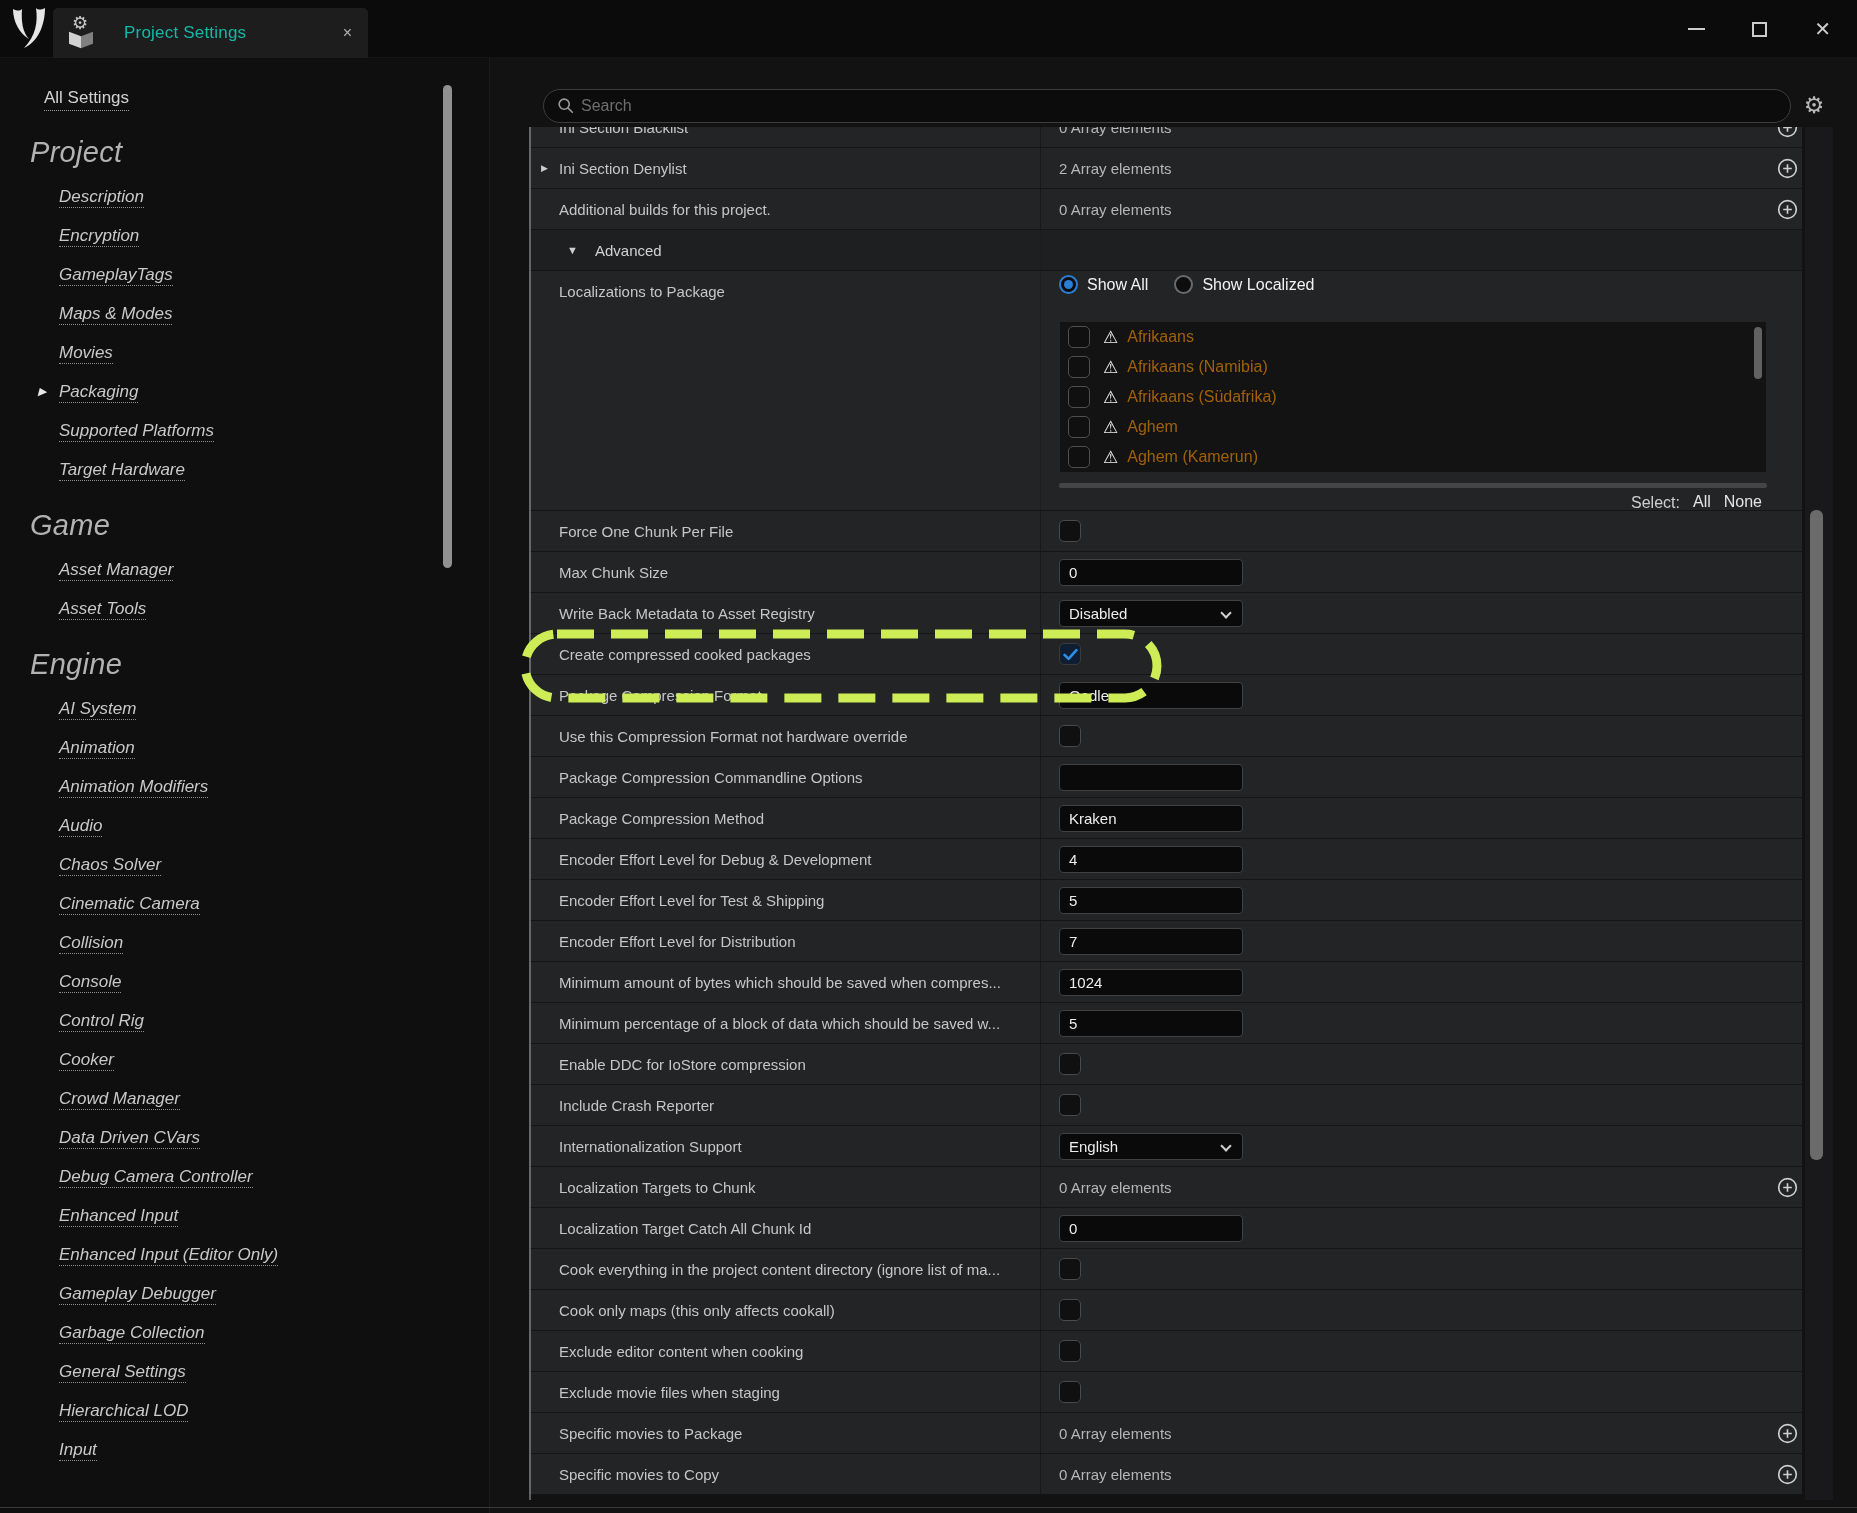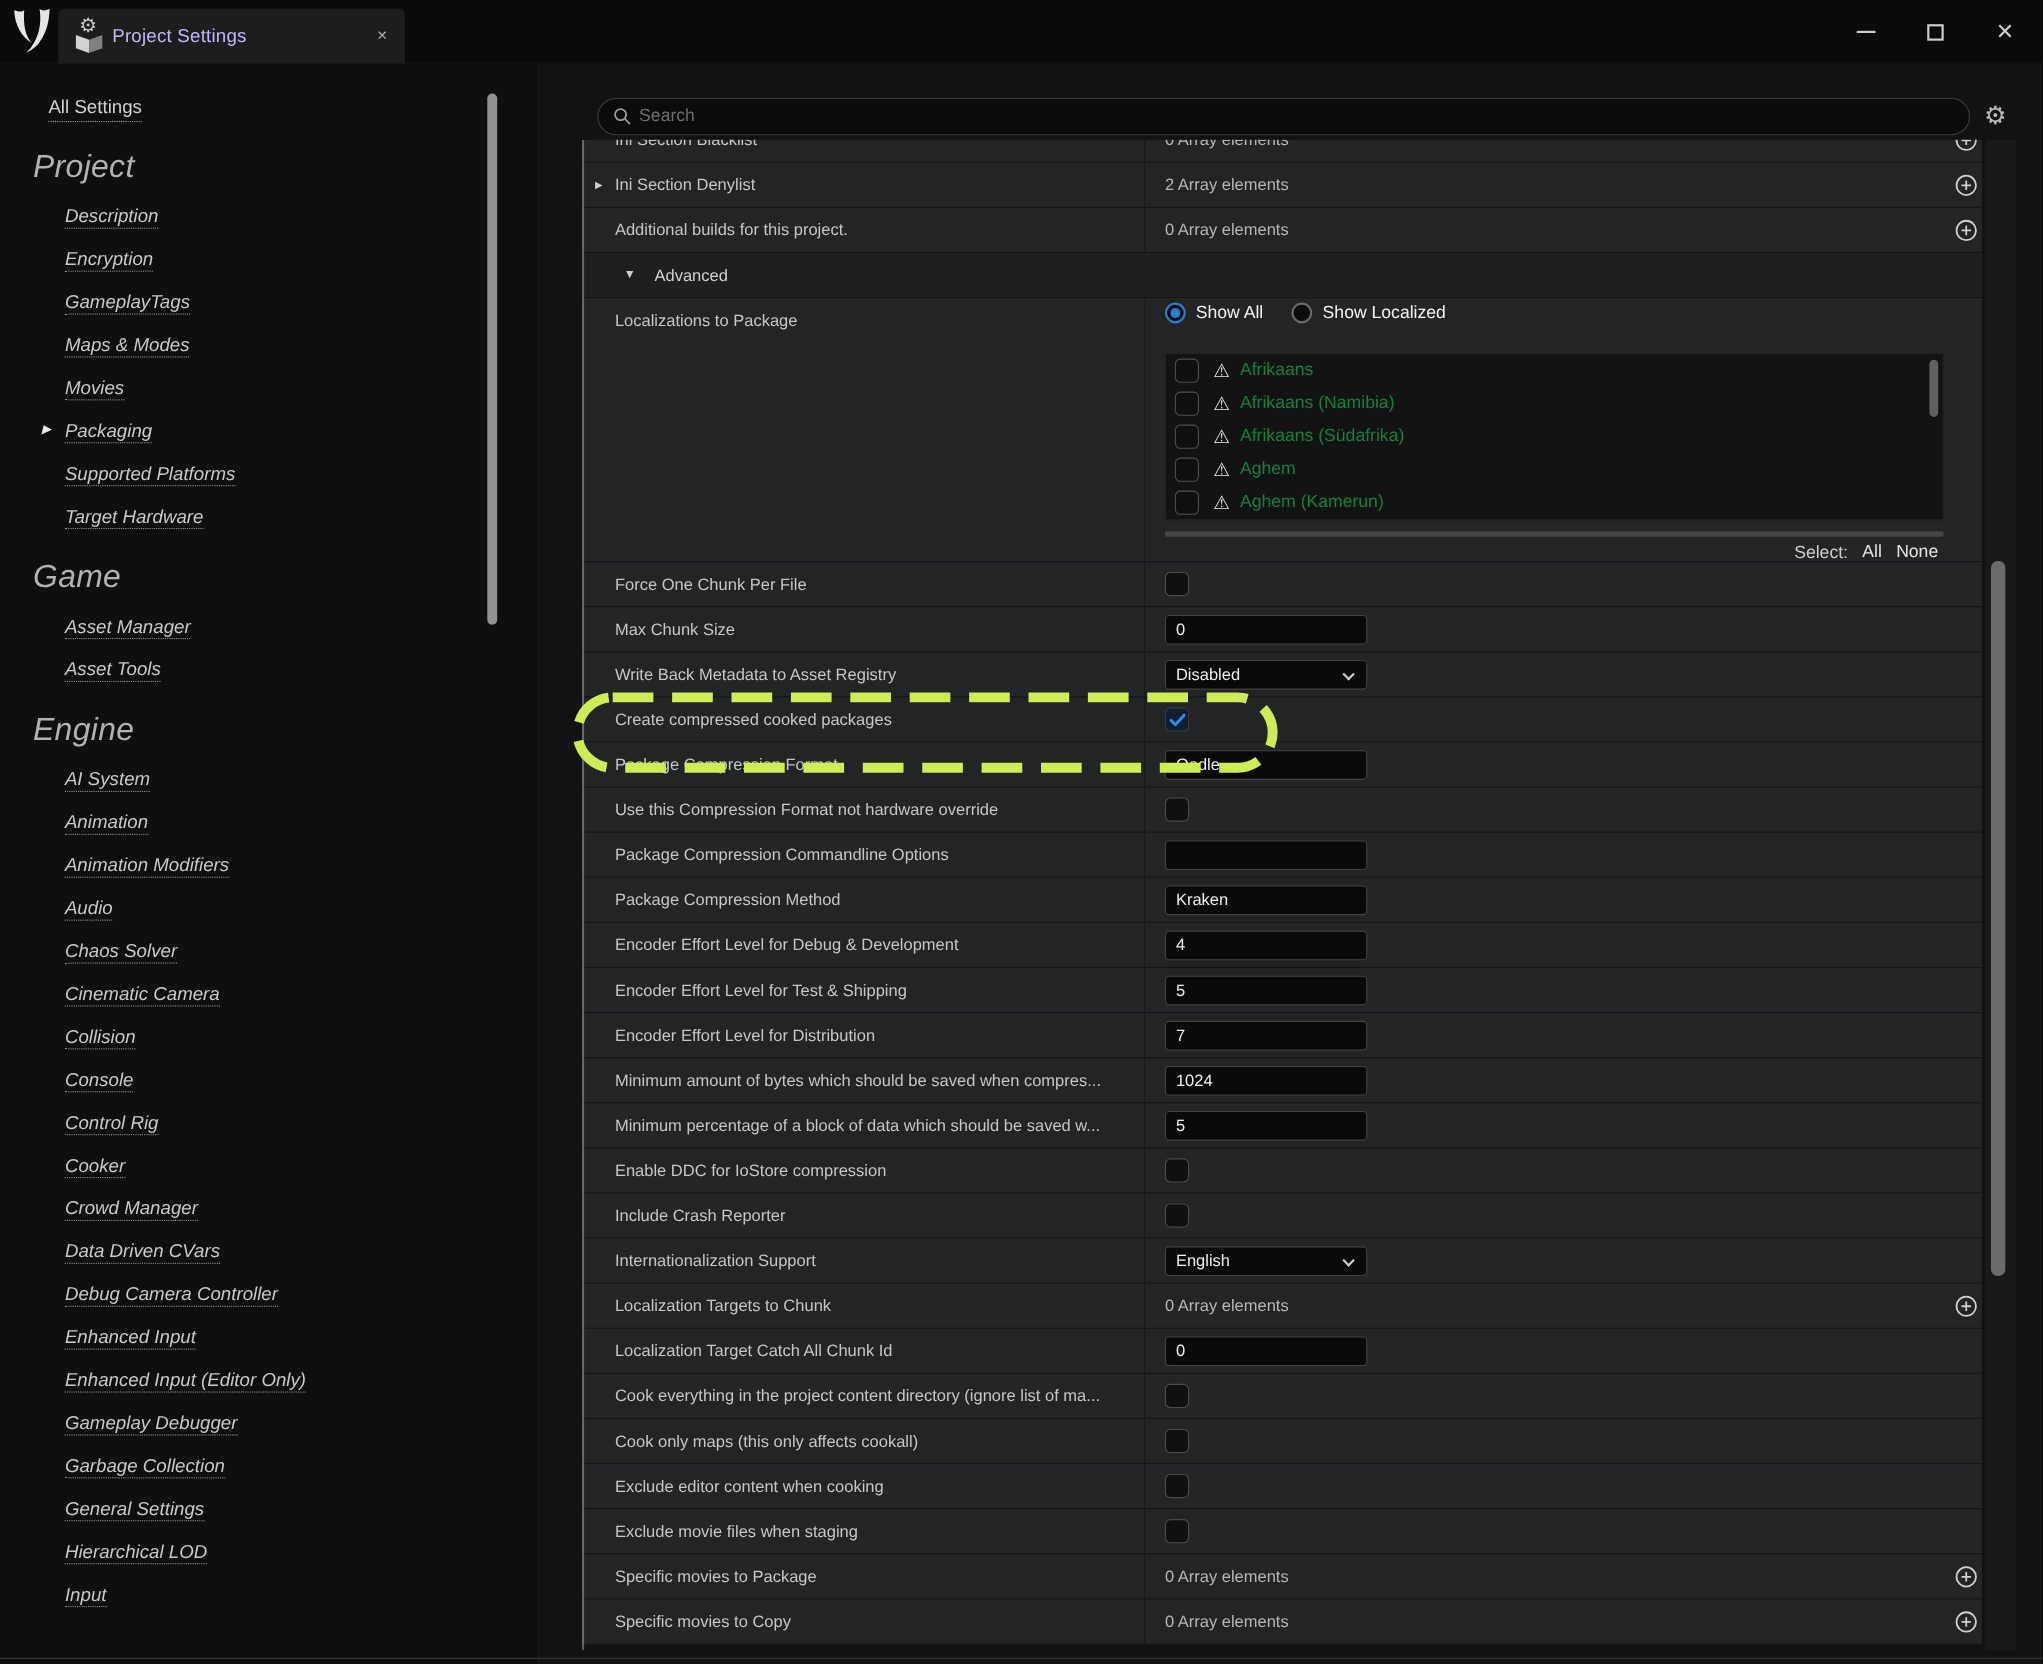--- a/index.html
+++ b/index.html
@@ -8,21 +8,21 @@
   .stage { position:relative; width:1857px; height:1513px; background:#0a0a0b; overflow:hidden; }
 
   
   .titlebar { position:absolute; left:0; top:0; width:1857px; height:58px; background:#0b0b0c; border-bottom:1px solid #151515; }
   .ue-logo { position:absolute; left:8px; top:7px; width:42px; height:44px; }
   .tab { position:absolute; left:53px; top:8px; width:315px; height:50px; background:#1d1d1e; border-radius:5px 5px 0 0; display:flex; align-items:center; }
   .tab-icon { position:relative; width:30px; height:32px; margin-left:14px; }
   .tab-icon .gear { position:absolute; top:-5px; left:5px; font-size:18px; color:#c5c5c5; }
   .tab-icon .boxl { position:absolute; bottom:3px; left:2px; width:12px; height:12px; background:#d2d2d2; transform:skewY(20deg); }
   .tab-icon .boxr { position:absolute; bottom:3px; left:14px; width:12px; height:12px; background:#808080; transform:skewY(-20deg); }
-  .tab-title { color:#c4b5fd; font-size:17px; margin-left:5px; letter-spacing:.2px; }
+  .tab-title { color:#14b8a6; font-size:17px; margin-left:27px; letter-spacing:.2px; }
   .tab-close { margin-left:auto; margin-right:16px; color:#b2b2b2; font-size:16px; cursor:default; }
   .win-controls { position:absolute; right:0; top:0; height:58px; display:flex; align-items:center; gap:47px; padding-right:26px; }
   .wc-min { width:17px; height:2px; background:#cccccc; }
   .wc-max { width:15px; height:15px; border:2px solid #cccccc; }
   .wc-close { color:#cccccc; font-size:20px; line-height:20px; }
 
   
   .sidebar { position:absolute; left:0; top:58px; width:489px; bottom:0; background:#0f0f10; }
   .all-settings { position:absolute; left:44px; top:30px; font-size:17px; color:#d2d2d2; border-bottom:1px dotted #9a9a9a; padding-bottom:2px; }
   .sections { position:absolute; left:0; top:62px; width:440px;font-style:italic; }
@@ -71,21 +71,21 @@
   .radio-row { position:absolute; left:0; top:4px; display:flex; align-items:center; }
   .radio-opt { display:flex; align-items:center; margin-right:26px; }
   .radio { width:19px; height:19px; border-radius:50%; border:2px solid #6a6a6a; background:#0d0d0d; display:flex; align-items:center; justify-content:center; }
   .radio.sel { border-color:var(--accent-blue); }
   .radio.sel::after { content:''; width:9px; height:9px; border-radius:50%; background:var(--accent-blue); }
   .radio-label { color:#f2f2f2; font-size:16px; margin-left:9px; }
   .loc-list { position:absolute; left:0; top:50px; width:708px; height:152px; background:#131314; border:1px solid #242425; overflow:hidden; }
   .loc-item { height:30px; display:flex; align-items:center; padding-left:8px; }
   .loc-cb { width:22px; height:22px; border:1px solid #4f4f4f; border-radius:5px; background:#101010; flex:0 0 auto; }
   .loc-warn { color:#eaeaea; font-size:17px; margin-left:13px; }
-  .loc-label { color:#15803d; font-size:16px; margin-left:9px; white-space:nowrap; }
+  .loc-label { color:#a16207; font-size:16px; margin-left:9px; white-space:nowrap; }
   .loc-vthumb { position:absolute; right:4px; top:5px; width:8px; height:52px; background:#616161; border-radius:4px; }
   .loc-hbar { position:absolute; left:0; top:212px; width:708px; height:5px; background:#454545; border-radius:2px; }
   .select-bar { position:absolute; right:36px; top:222px; display:flex; align-items:center; gap:13px; font-size:16px;text-align:right; }
   .select-bar .sel-cap { color:#cfcfcf; }
   .select-bar .sel-link { color:#e4e4e4; border-bottom:1px dotted #bdbdbd; padding-bottom:1px; }
 
   
   .main-vtrack { position:absolute; left:1315px; top:69px; width:28px; height:1373px; background:#19191b; }
   .main-vthumb { position:absolute; left:1320px; top:452px; width:13px; height:650px; background:#6b6b6b; border-radius:6px; }
   .bottom-frame { position:absolute; left:0; top:1507px; width:1857px; height:1px; background:#3a3a3a; }

